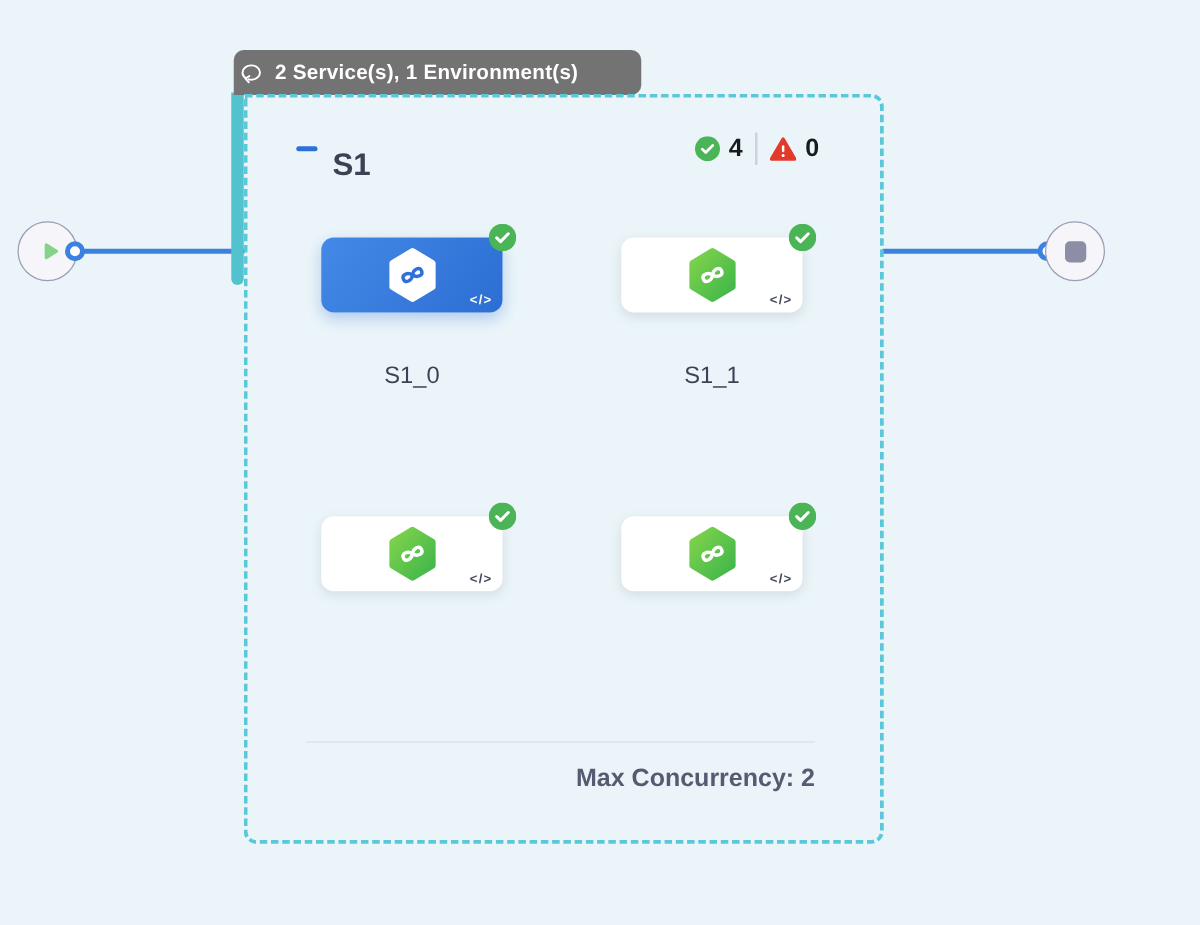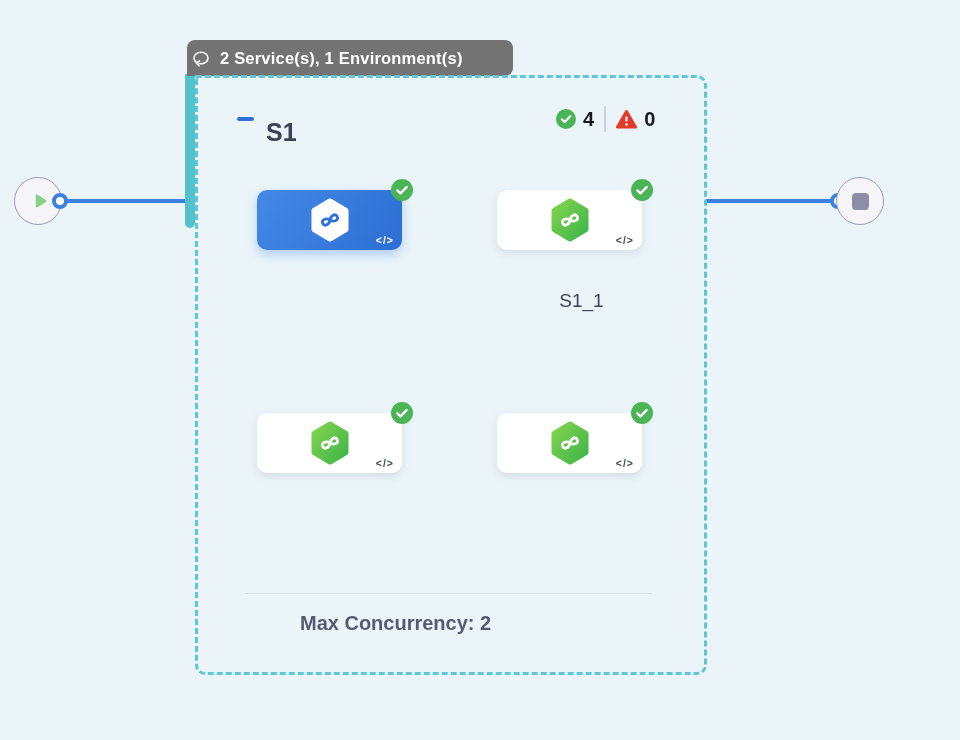--- a/index.html
+++ b/index.html
@@ -53,21 +53,21 @@
   .code-icon{
     position:absolute; right:8px; bottom:4px;
     font-size:10.5px; font-weight:700; letter-spacing:1px;
   }
   .card--selected .code-icon{color:#ffffff;}
   .card--white .code-icon{color:#434857;}
   .svc-label{position:absolute; width:145px; text-align:center; font-size:19px; color:#3f4257;}
   
   .footer-divider{position:absolute; left:245px; top:593px; width:407px; height:1px; background:#d9e0e7;}
   .max-concurrency{
-    position:absolute; left:300px; top:612px; width:352px; text-align:left;
+    position:absolute; left:300px; top:612px; width:352px; text-align:right;
     font-size:20px; font-weight:700; color:#575b72;
   }
   .hidden-defs{position:absolute; width:0; height:0; overflow:hidden;}
 </style>
 </head>
 <body>
 
 <div class="canvas">
 
   <svg class="hidden-defs" aria-hidden="true">
@@ -127,39 +127,40 @@
       </svg>
     </span>
     <span class="check-badge">
       <svg width="22" height="22" viewBox="0 0 20 20">
         <circle cx="10" cy="10" r="10" fill="#4ab457"></circle>
         <path d="M5.8 10.3 L8.6 13 L14.2 7.3" fill="none" stroke="#ffffff" stroke-width="2.2" stroke-linecap="round" stroke-linejoin="round"></path>
       </svg>
     </span>
     <span class="code-icon">&lt;/&gt;</span>
   </div>
+  <div class="svc-label" style="left:257px; top:290px;">S1_0</div>
 
   <div class="card card--white" style="left:497px; top:190px;">
     <span class="hex-wrap">
       <svg width="40" height="44" viewBox="0 0 40 44">
         <path d="M20 3 L36 12.5 L36 31.5 L20 41 L4 31.5 L4 12.5 Z" fill="url(#hexGreen)" stroke="url(#hexGreen)" stroke-width="5" stroke-linejoin="round"></path>
         <g transform="rotate(-25 20 22)">
           <path d="M12 22 C12 18 17.5 18 20 22 C22.5 26 28 26 28 22 C28 18 22.5 18 20 22 C17.5 26 12 26 12 22 Z" fill="none" stroke="#ffffff" stroke-width="2.7" stroke-linecap="round"></path>
         </g>
       </svg>
     </span>
     <span class="check-badge">
       <svg width="22" height="22" viewBox="0 0 20 20">
         <circle cx="10" cy="10" r="10" fill="#4ab457"></circle>
         <path d="M5.8 10.3 L8.6 13 L14.2 7.3" fill="none" stroke="#ffffff" stroke-width="2.2" stroke-linecap="round" stroke-linejoin="round"></path>
       </svg>
     </span>
     <span class="code-icon">&lt;/&gt;</span>
   </div>
-  <div class="svc-label" style="left:509px; top:290px;">S1_1</div>
+  <div class="svc-label" style="left:497px; top:290px;">S1_1</div>
 
   <div class="card card--white" style="left:257px; top:413px;">
     <span class="hex-wrap">
       <svg width="40" height="44" viewBox="0 0 40 44">
         <path d="M20 3 L36 12.5 L36 31.5 L20 41 L4 31.5 L4 12.5 Z" fill="url(#hexGreen)" stroke="url(#hexGreen)" stroke-width="5" stroke-linejoin="round"></path>
         <g transform="rotate(-25 20 22)">
           <path d="M12 22 C12 18 17.5 18 20 22 C22.5 26 28 26 28 22 C28 18 22.5 18 20 22 C17.5 26 12 26 12 22 Z" fill="none" stroke="#ffffff" stroke-width="2.7" stroke-linecap="round"></path>
         </g>
       </svg>
     </span>

